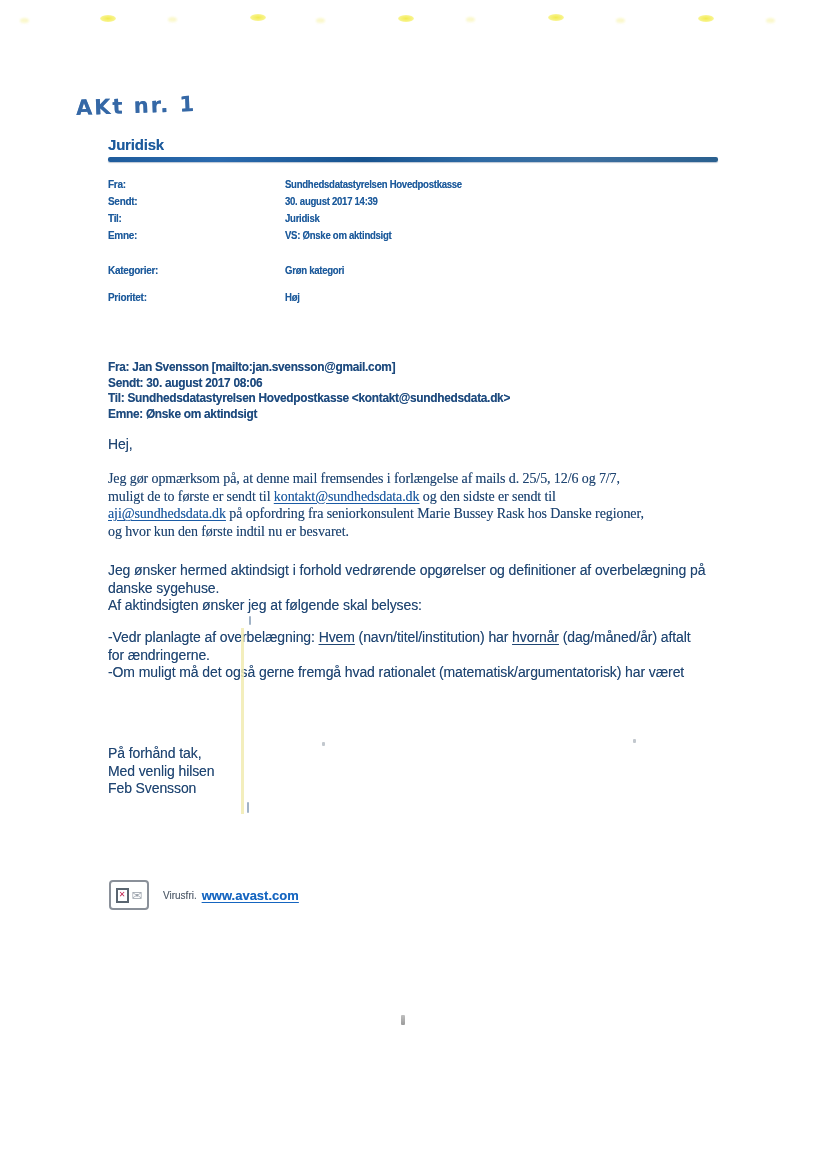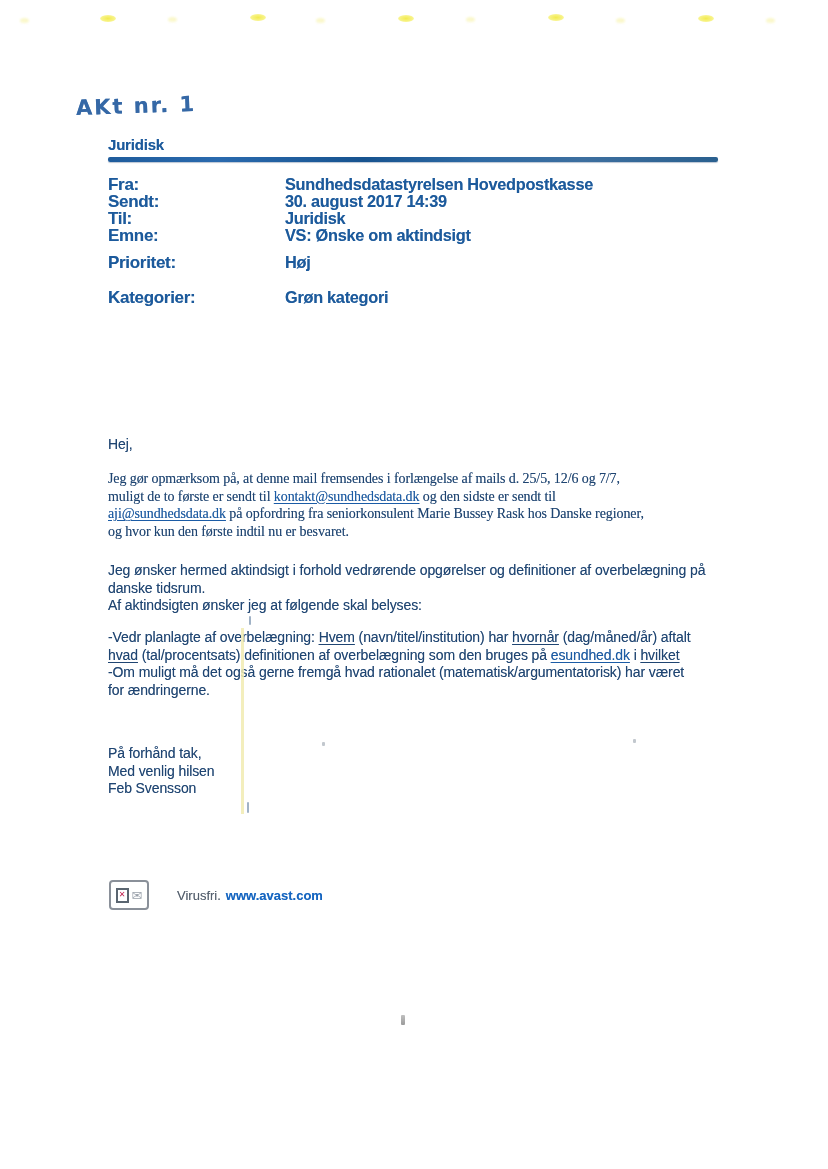--- a/index.html
+++ b/index.html
@@ -28,21 +28,21 @@
     font-size:15px;font-weight:bold;color:var(--head-blue);letter-spacing:-0.2px;
     text-shadow:0 0 0.5px rgba(28,90,156,0.6);
   }
   .jbar{
     position:absolute;left:108px;top:157px;width:610px;height:5px;border-radius:2px;
     background:linear-gradient(90deg,#1f5c9c 0%,#2a6aae 18%,#17538f 42%,#2e6aa4 60%,#3d6f9f 78%,#2a608f 100%);
     box-shadow:0 1px 1px rgba(60,90,130,0.35);
   }
   
   .hdr{position:absolute;left:108px;top:176px;width:612px;color:var(--head-blue);
-       font-size:17px;font-weight:bold;letter-spacing:-0.3px;
+       font-size:10px;font-weight:bold;letter-spacing:-0.3px;
        text-shadow:0 0 0.5px rgba(30,90,150,0.5);}
   .hrow{display:flex;line-height:17px;}
   .hrow.gap1{margin-top:10px;}
   .hrow.gap2{margin-top:18px;}
   .hl{width:177px;flex:0 0 177px;}
   .hv{flex:1;transform:scaleX(0.96);transform-origin:left;}
   
   .fwd{position:absolute;left:108px;top:360px;color:var(--fwd-blue);
        font-size:12.5px;font-weight:bold;line-height:15.5px;letter-spacing:-0.3px;
        text-shadow:0 0 0.5px rgba(29,74,126,0.55);}
@@ -58,22 +58,22 @@
   .lnk{color:var(--link-blue);text-decoration:underline;text-underline-offset:2px;cursor:pointer;}
   .sig{position:absolute;left:108px;top:745px;}
   
   .avast{position:absolute;left:109px;top:880px;display:flex;align-items:center;}
   .abox{width:40px;height:30px;border:2px solid #8a9099;border-radius:4px;background:#fff;
         display:flex;align-items:center;justify-content:center;gap:3px;box-sizing:border-box;}
   .alogo{width:13px;height:15px;border:2px solid #5a6570;background:#fff;box-sizing:border-box;
          display:flex;align-items:center;justify-content:center;
          font-size:8px;font-weight:bold;color:#c21f4e;line-height:1;}
   .aenv{font-size:13px;color:#9aa1ab;line-height:1;}
-  .vtext{margin-left:28px;font-size:13px;color:#55606e;text-shadow:0 0 0.4px rgba(85,96,110,0.5);}
-  .alink{font-size:13px;font-weight:bold;color:var(--avast-link);
+  .vtext{margin-left:14px;font-size:10px;color:#55606e;text-shadow:0 0 0.4px rgba(85,96,110,0.5);}
+  .alink{font-size:13px;font-weight:bold;color:var(--avast-link);text-decoration:underline;
          text-underline-offset:2px;margin-left:5px;cursor:pointer;
          text-shadow:0 0 0.4px rgba(21,101,192,0.5);}
   
   .art{position:absolute;}
   .sm-b{width:16px;height:7px;border-radius:50%;background:radial-gradient(ellipse at center,#f1e93c 0%,#f7f27e 60%,rgba(252,250,200,0) 100%);filter:blur(0.7px);opacity:0.9;}
   .sm-f{width:9px;height:5px;border-radius:50%;background:#f7f3a8;filter:blur(1px);opacity:0.6;}
   .streak{width:3px;background:#f2ecb2;filter:blur(0.6px);opacity:0.85;}
   .tick{width:2px;background:#6d89a8;opacity:0.65;border-radius:1px;}
   .spk{background:#9aa4ae;opacity:0.6;border-radius:1px;}
   .spk3{width:4px;height:10px;background:linear-gradient(#b5b5b5,#8a8a8a);opacity:0.85;filter:blur(0.3px);border-radius:1px;}
@@ -110,49 +110,54 @@
       <span class="hv">30. august 2017 14:39</span>
     </div>
     <div class="hrow">
       <span class="hl">Til:</span>
       <span class="hv">Juridisk</span>
     </div>
     <div class="hrow">
       <span class="hl">Emne:</span>
       <span class="hv">VS: Ønske om aktindsigt</span>
     </div>
+    <div class="hrow gap2">
+      <span class="hl">Kategorier:</span>
+      <span class="hv">Grøn kategori</span>
+    </div>
     <div class="hrow gap1">
       <span class="hl">Prioritet:</span>
       <span class="hv">Høj</span>
     </div>
-    <div class="hrow gap2">
-      <span class="hl">Kategorier:</span>
-      <span class="hv">Grøn kategori</span>
-    </div>
   </div>
 
+  <div class="fwd">
+    <div class="fline">Fra: Jan Svensson [mailto:jan.svensson@gmail.com]</div>
+    <div class="fline">Sendt: 30. august 2017 08:06</div>
+    <div class="fline">Til: Sundhedsdatastyrelsen Hovedpostkasse &lt;kontakt@sundhedsdata.dk&gt;</div>
+    <div class="fline">Emne: Ønske om aktindsigt</div>
+  </div>
 
   <div class="greet body-text">Hej,</div>
 
   <div class="para p0 body-text">
       <div class="line"><span>Jeg gør opmærksom på, at denne mail fremsendes i forlængelse af mails d. 25/5, 12/6 og 7/7,</span></div>
       <div class="line"><span>muligt de to første er sendt til </span><span class="lnk">kontakt@sundhedsdata.dk</span><span> og den sidste er sendt til</span></div>
       <div class="line"><span class="lnk">aji@sundhedsdata.dk</span><span> på opfordring fra seniorkonsulent Marie Bussey Rask hos Danske regioner,</span></div>
       <div class="line"><span>og hvor kun den første indtil nu er besvaret.</span></div>
     </div>
   <div class="para p1 body-text">
       <div class="line"><span>Jeg ønsker hermed aktindsigt i forhold vedrørende opgørelser og definitioner af overbelægning på</span></div>
-      <div class="line"><span>danske tidsrum.</span></div>
+      <div class="line"><span>danske sygehuse.</span></div>
       <div class="line"><span>Af aktindsigten ønsker jeg at følgende skal belyses:</span></div>
     </div>
   <div class="para p2 body-text">
       <div class="line"><span>-Vedr planlagte af overbelægning: </span><span class="u">Hvem</span><span> (navn/titel/institution) har </span><span class="u">hvornår</span><span> (dag/måned/år) aftalt</span></div>
-      <div class="line"><span class="u">hvad</span><span> (tal/procentsats) definitionen af overbelægning som den bruges på </span><span class="lnk">esundhed.dk</span><span> i </span><span class="u">hvilket</span></div>
+      <div class="line"><span>for ændringerne.</span></div>
       <div class="line"><span>-Om muligt må det også gerne fremgå hvad rationalet (matematisk/argumentatorisk) har været</span></div>
-      <div class="line"><span>for ændringerne.</span></div>
     </div>
 
   <div class="sig body-text">
     <div class="line">På forhånd tak,</div>
     <div class="line">Med venlig hilsen</div>
     <div class="line">Feb Svensson</div>
   </div>
 
   <div class="avast">
     <div class="abox">

